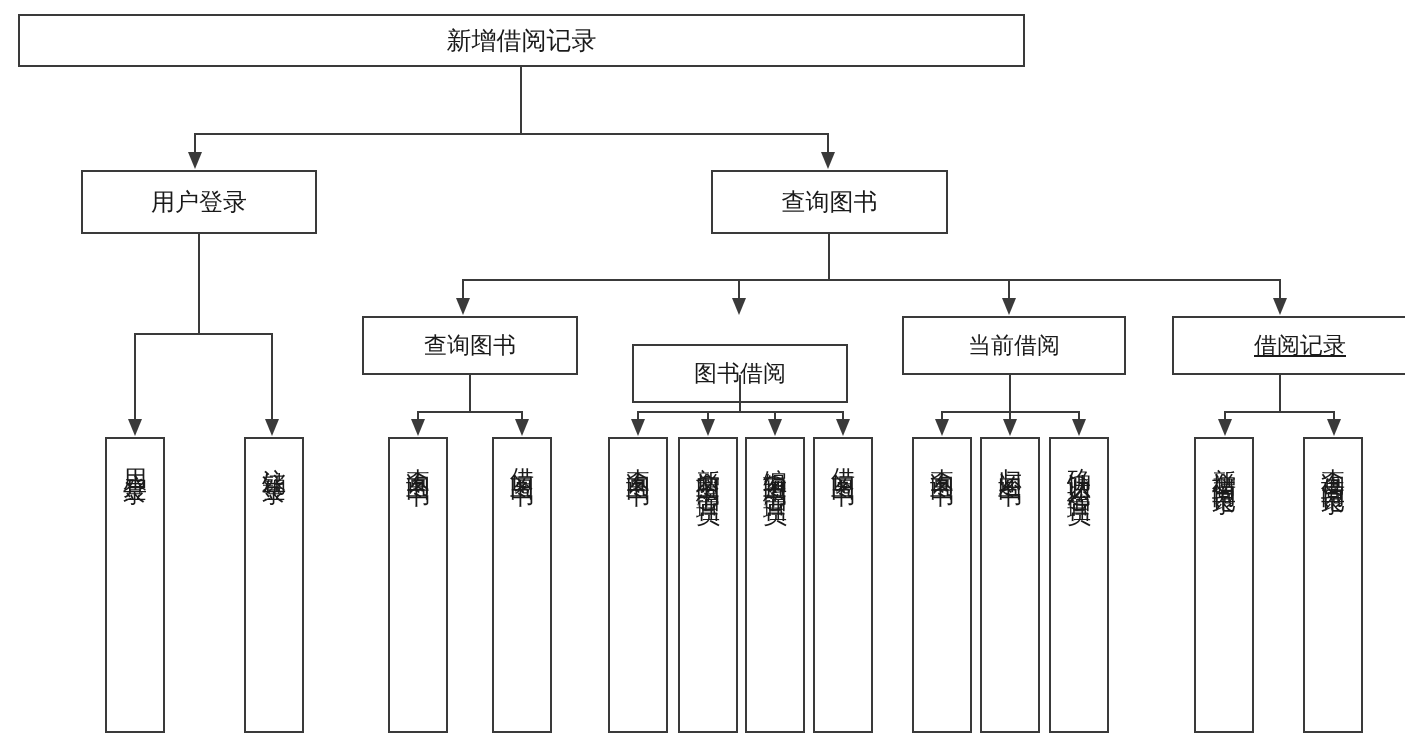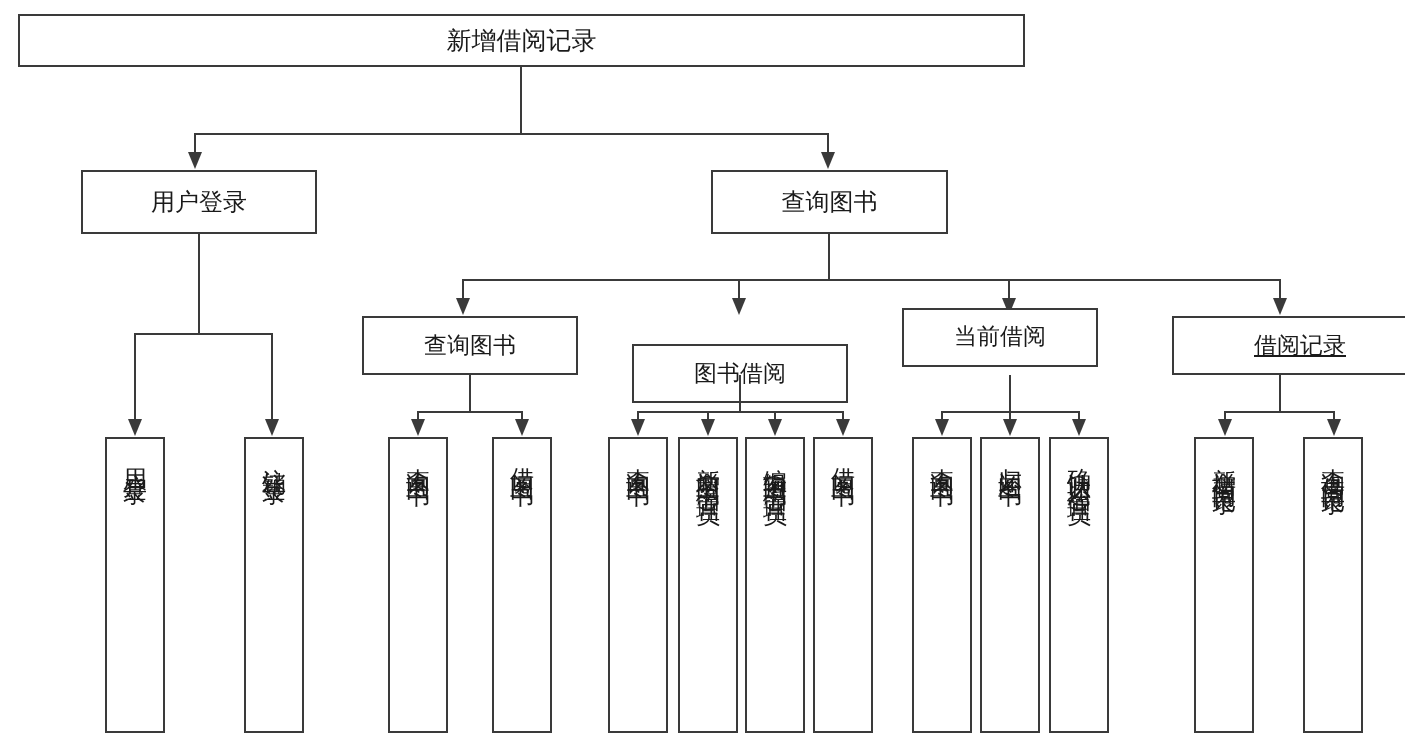--- a/index.html
+++ b/index.html
@@ -121,21 +121,21 @@
   <div class="arrow" style="left:732px; top:298px;"></div>
   <div class="arrow" style="left:1002px; top:298px;"></div>
   <div class="arrow" style="left:1273px; top:298px;"></div>
 
   <div class="node l3" style="left:362px; top:316px; width:216px; height:59px;">
     <span class="node-label">查询图书</span>
   </div>
   <div class="node l3" style="left:632px; top:316px; width:216px; height:59px;margin-top:28px;">
     <span class="node-label">图书借阅</span>
   </div>
-  <div class="node l3" style="left:902px; top:308px; width:196px; height:59px;font-family:Liberation Serif, serif;">
+  <div class="node l3" style="left:902px; top:316px; width:224px; height:59px;">
     <span class="node-label">当前借阅</span>
   </div>
   <div class="node l3" style="left:1172px; top:316px; width:256px; height:59px;text-decoration:underline;">
     <span class="node-label">借阅记录</span>
   </div>
 
   <div class="vline" style="left:469px; top:375px; height:37px;"></div>
   <div class="hline" style="left:417px; top:411px; width:105px;"></div>
   <div class="vline" style="left:417px; top:411px; height:9px;"></div>
   <div class="vline" style="left:521px; top:411px; height:9px;"></div>

